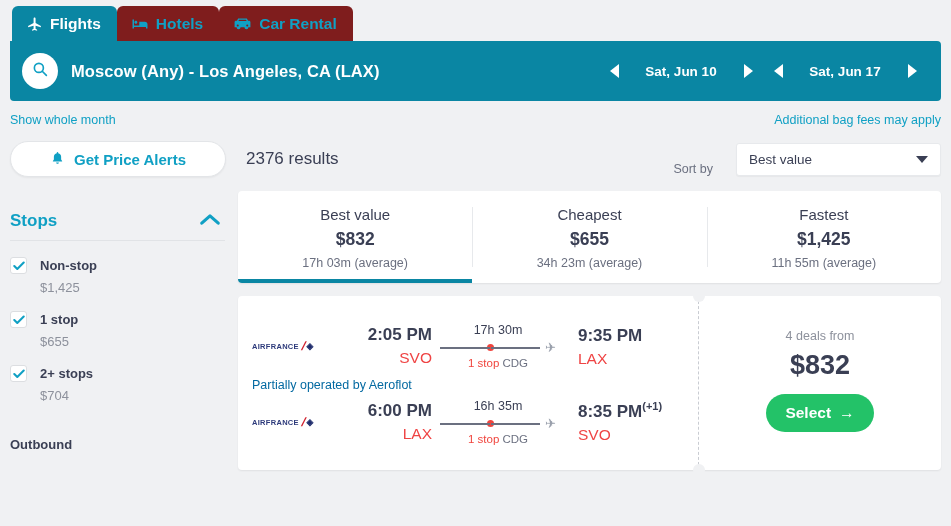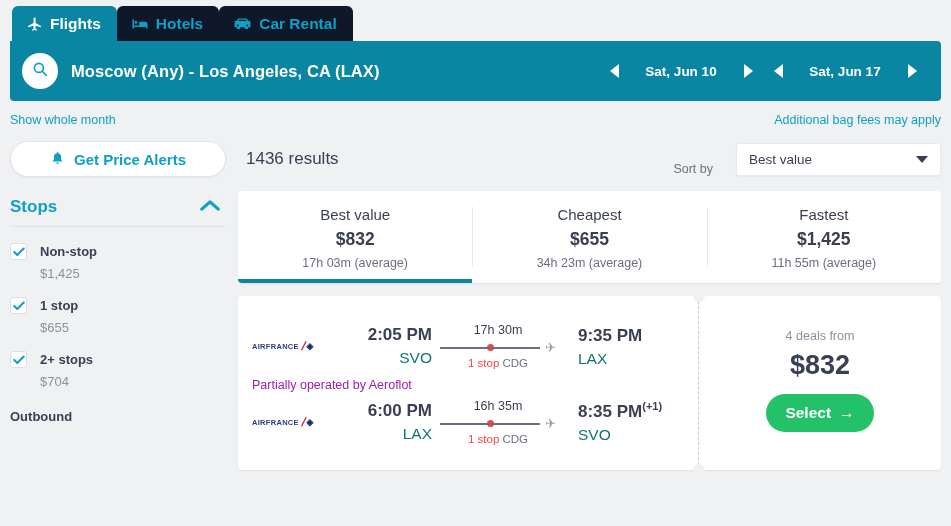--- a/index.html
+++ b/index.html
@@ -11,21 +11,21 @@
   }
 
   
   .header-wrap { padding: 6px 10px 0 10px; }
   .tabs { display: flex; padding-left: 2px; }
   .tab {
     display: flex; align-items: center; gap: 7px;
     padding: 9px 16px 9px 14px;
     border-radius: 6px 6px 0 0;
     font-size: 15.5px; font-weight: bold;
-    background: #0f172a; color: #10a0c4;
+    background: #7f1d1d; color: #10a0c4;
     line-height: 1;
   }
   .tab.active { background: #0a86a3; color: #fff; }
   .tab svg { display: block; }
 
   .searchbar {
     background: #0a86a3;
     border-radius: 0 4px 4px 4px;
     height: 60px;
     display: flex; align-items: center;
@@ -90,21 +90,21 @@
   .opt { display: flex; align-items: flex-start; margin-top: 15px; }
   .cb {
     width: 17px; height: 17px; flex: 0 0 17px;
     background: #fff; border: 1px solid #dcdee1; border-radius: 3px;
     display: flex; align-items: center; justify-content: center;
     margin-right: 13px; margin-top: 1px; cursor: pointer;
   }
   .opt-text .lbl { font-size: 13px; font-weight: bold; color: #3a3f54; line-height: 1.15; }
   .opt-text .price { font-size: 13px; color: #8d919c; margin-top: 6px; }
 
-  .section-gap { margin-top: 20px; }
+  .section-gap { margin-top: 34px; }
   .outbound-label { font-size: 13px; font-weight: bold; color: #3a3f54; margin-top: 16px; }
 
   
   .main { flex: 1; min-width: 0; }
   .topline { display: flex; align-items: center; height: 36px; }
   .results-count { font-size: 17px; color: #3a3f54; margin-left: 8px; }
   .sortwrap { margin-left: auto; display: flex; align-items: flex-end; gap: 23px; }
   .sortby { font-size: 12.5px; color: #6b7080; }
   .select {
     width: 205px; height: 33px; background: #fff;
@@ -154,37 +154,37 @@
     font-size: 7.5px; font-weight: bold; color: #2d3a7b;
     letter-spacing: .3px;
   }
   .logo .slash { color: #d1212f; font-size: 12px; margin: 0 1px 0 3px; transform: skewX(-18deg); }
   .logo .seal { color: #1d2a6b; font-size: 9px; }
 
   .time-col { width: 96px; text-align: right; flex: 0 0 96px; }
   .time-col.dest { text-align: left; padding-left: 14px; width: 110px; flex: 0 0 110px; }
   .time { font-size: 17px; font-weight: bold; color: #3a3f54; white-space: nowrap; }
   .time sup { font-size: 11px; vertical-align: super; }
-  .code { font-size: 15.5px; color: #0f766e; margin-top: 4px; }
+  .code { font-size: 15.5px; color: #ef4444; margin-top: 4px; }
 
   .mid { flex: 0 0 132px; text-align: center; padding: 0 8px; }
   .dur { font-size: 12.5px; color: #3a3f54; }
   .line-row { display: flex; align-items: center; justify-content: center; margin: 4px 0 3px; }
   .line { height: 2px; background: #6b7080; flex: 1; position: relative; }
   .dot {
     width: 7px; height: 7px; border-radius: 50%;
     background: #f0453e; margin: 0 -3px;
   }
   .plane-end { margin-left: 5px; color: #9aa0ac; font-size: 13px; line-height: 1; }
   .stops { font-size: 11.5px; }
   .stops .s1 { color: #f0453e; }
   .stops .s2 { color: #6b7080; }
 
   .operated {
-    font-size: 12.5px; color: #a21caf;
+    font-size: 12.5px; color: #0369a1;
     padding-left: 14px; margin: 4px 0 2px;
   }
 
   .divider {
     width: 1px; align-self: stretch;
     border-left: 1px dashed #c9ccd2;
     position: relative; flex: 0 0 1px;
   }
   .notch {
     position: absolute; left: -6px; width: 12px; height: 12px;
@@ -342,21 +342,21 @@
     </div>
 
     <div class="section-gap">
       <div class="outbound-label">Outbound</div>
     </div>
   </div>
 
   <div class="main">
 
     <div class="topline">
-      <div class="results-count">1436 results</div>
+      <div class="results-count">2376 results</div>
       <div class="sortwrap">
         <span class="sortby">Sort by</span>
         <div class="select">
           <span>Best value</span>
           <span class="caret"></span>
         </div>
       </div>
     </div>
 
     <div class="valuecard">

